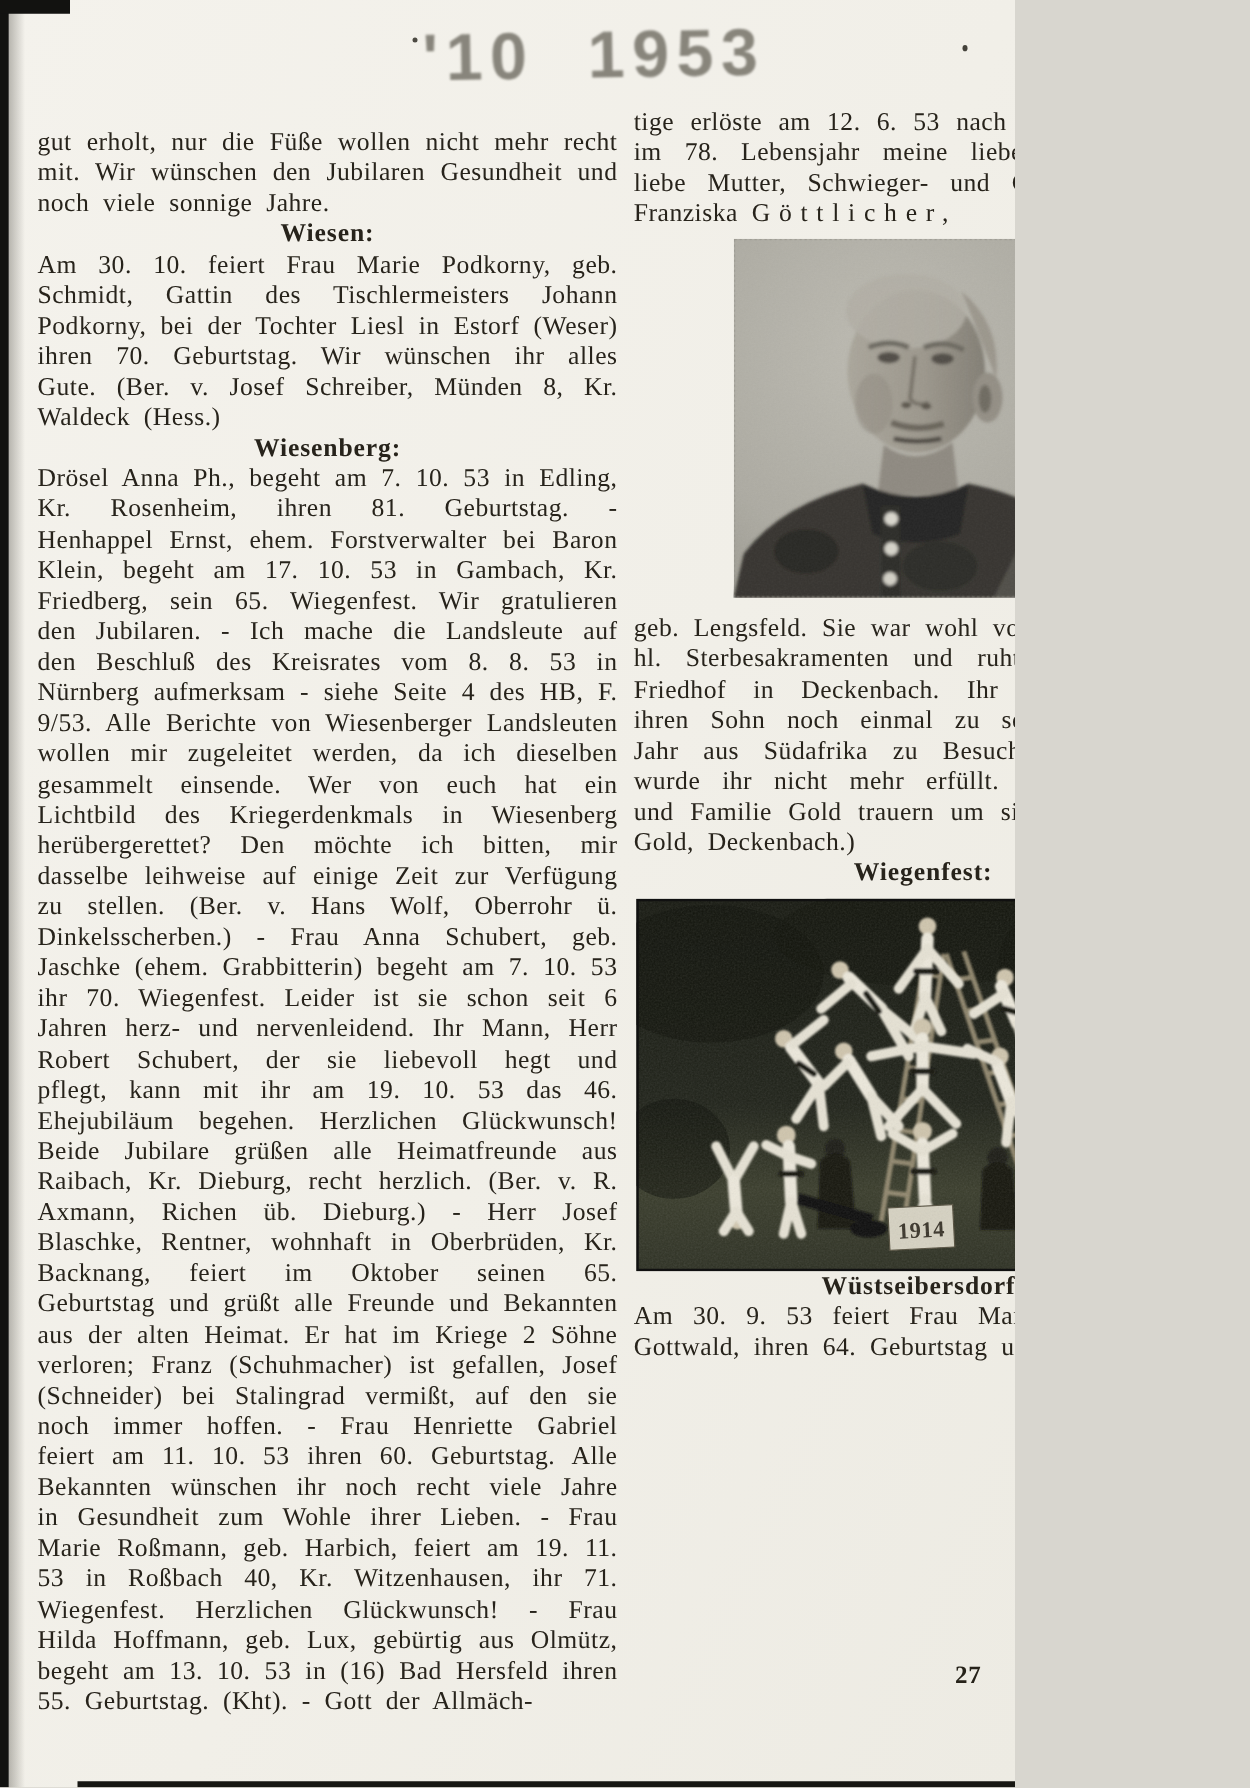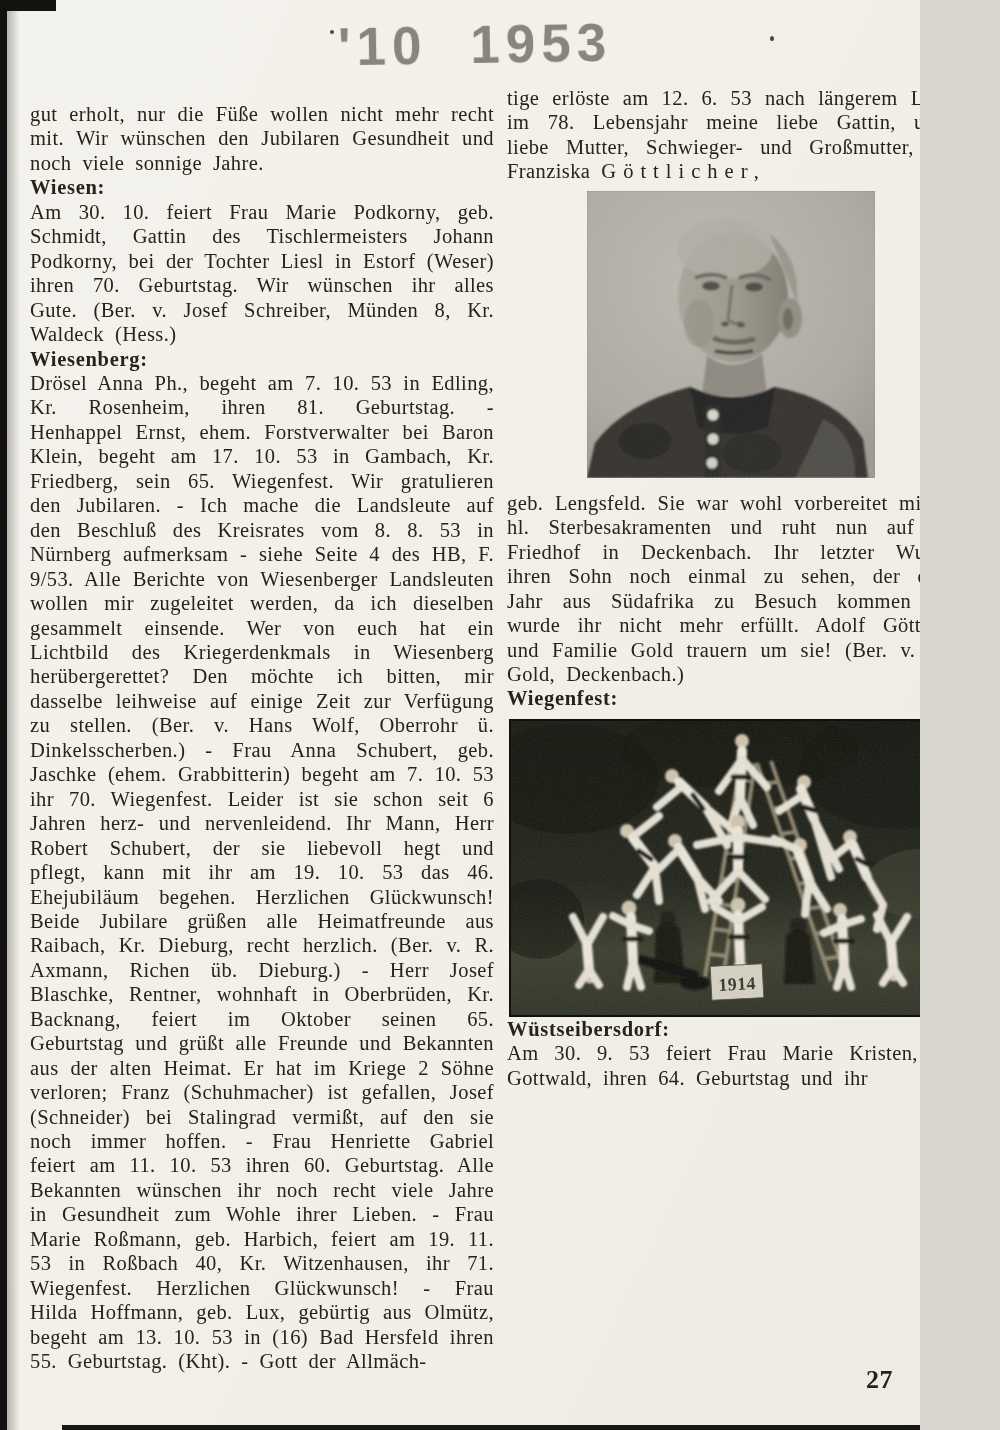--- a/index.html
+++ b/index.html
@@ -1,19 +1,19 @@
 <!DOCTYPE html>
 <html><head>
 <meta charset="utf-8">
 <style>
   * { box-sizing: border-box; }
   html, body { margin: 0; padding: 0; background: #d8d6cf; }
   .page {
     position: relative;
-    width: 920px; height: 1430px;
+    width: 812px; height: 1430px;
     background: linear-gradient(115deg, #f4f2ec 0%, #f1efe8 55%, #edebe3 100%);
     overflow: hidden;
     font-family: "Liberation Serif", "DejaVu Serif", serif;
     color: #262219;
   }
   
   .scan-edge-left   { position: absolute; left: 0; top: 0; width: 7px; height: 100%; background: #121210; }
   .scan-edge-fade   { position: absolute; left: 7px; top: 0; width: 13px; height: 100%;
                       background: linear-gradient(90deg, rgba(70,68,60,.35), rgba(70,68,60,0)); }
   .scan-corner-tl   { position: absolute; left: 0; top: 0; width: 56px; height: 11px; background: #121210; }
@@ -37,32 +37,32 @@
   .col {
     position: absolute; top: 86px;
     font-size: 20.5px; line-height: 24.45px;
     text-align: justify; letter-spacing: .4px; word-spacing: 5.5px;
     color: #27231b;
   }
   .col-left  { left: 30px;  width: 464px; margin-top: 16px; }
   .col-right { left: 507px; width: 463px; }
   .col p { margin: 0; }
   .sect-heading {
-    font-weight: bold; text-align: left;
+    font-weight: bold; text-align: center;
     margin: 9px 0 1px 0; letter-spacing: .7px; word-spacing: 2px;
   }
   .spaced-name { letter-spacing: 7px; }
 
   .portrait-wrap { width: 288px; height: 287px; margin: 7px 0 13px 80px; }
   .group-wrap    { width: 452px; height: 298px; margin: 8px 0 0 2px; }
   .caption { margin-top: 13px; }
 
   .page-number {
     position: absolute; right: 27px; top: 1329px;
-    font-size: 26px; font-weight: bold; letter-spacing: .5px; margin-top: 36px;
+    font-size: 20px; font-weight: bold; letter-spacing: .5px;
   }
 </style>
 </head>
 <body>
 
 <div class="page">
 
   <div class="scan-edge-left"></div>
   <div class="scan-edge-fade"></div>
   <div class="scan-corner-tl"></div>

